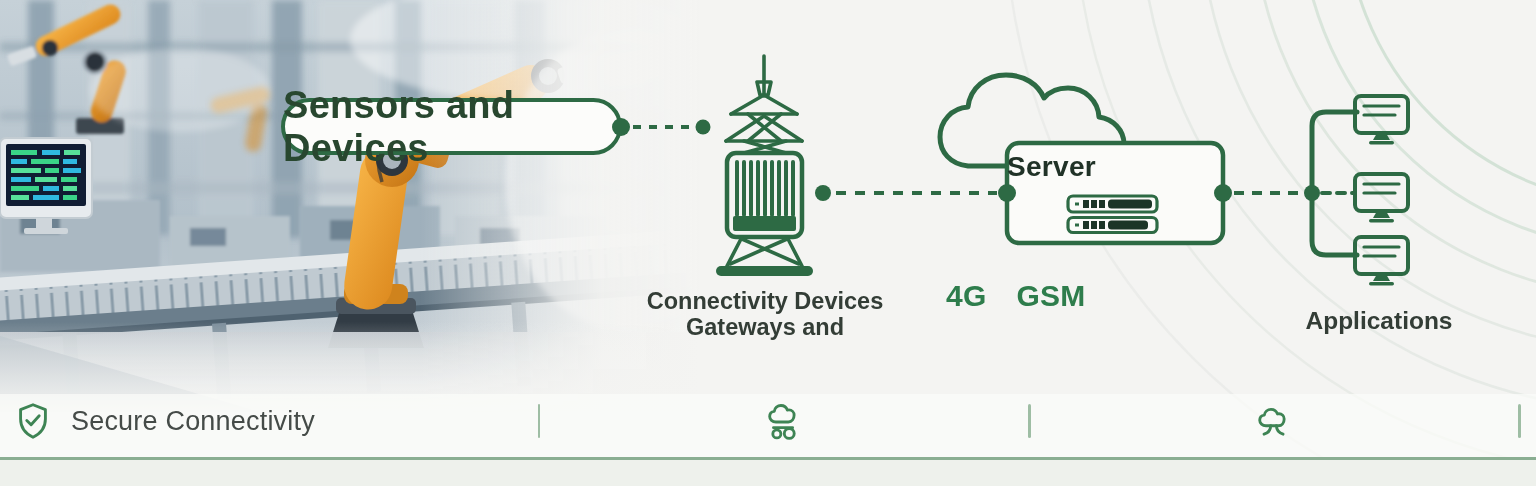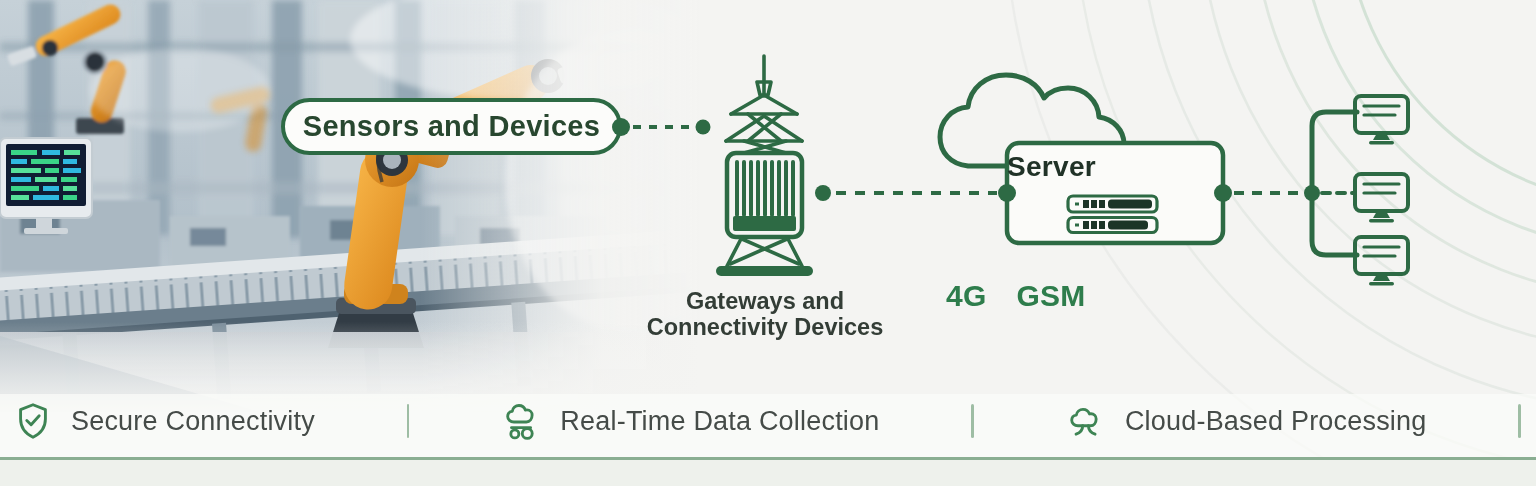--- a/index.html
+++ b/index.html
@@ -24,21 +24,21 @@
     background:#8aae92; z-index:2; }
   .footer-strip { position:absolute; left:0; top:460px; width:1536px; height:26px;
     background:#eef1ec; z-index:2; }
 
   
   .diagram { position:absolute; inset:0; z-index:3; }
 
   
   .pill-label { left:283px; top:100px; width:337px; height:53px;
     display:flex; align-items:center; justify-content:center;
-    font-size:29px; font-weight:bold; color:#28472f; letter-spacing:.3px; z-index:4; }
+    font-size:38px; font-weight:bold; color:#28472f; letter-spacing:.3px; z-index:4; }
   .gateways-label { left:638px; top:288px; width:254px; text-align:center;
     font-size:23.5px; font-weight:bold; color:#333d36; line-height:26px; z-index:4; }
   .server-label { left:1007px; top:151px; width:216px; text-align:left;
     font-size:28px; font-weight:bold; color:#203227; letter-spacing:.3px; z-index:4; }
   .protocols { left:946px; top:279px; display:flex; gap:30px; z-index:4; }
   .protocol { font-size:30px; font-weight:bold; color:#2e7d4c; letter-spacing:.2px; position:relative; }
   .lorawan-underline { position:absolute; left:2px; bottom:-8px; width:20px; height:5px;
     background:#2e7d4c; border-radius:3px; }
   .lorawan-dot { position:absolute; top:-6px; left:56%; width:7px; height:6px;
     background:#2e7d4c; border-radius:50%; }
@@ -327,62 +327,61 @@
       <line x1="9" y1="10" x2="44" y2="10" stroke-width="3.2"></line>
       <line x1="9" y1="19" x2="40" y2="19" stroke-width="3.2"></line>
       <path d="M22 37 L18 44 L35 44 L31 37 Z" fill="#2d6a44" stroke="none"></path>
       <rect x="14" y="45" width="25" height="3.5" rx="1.7" fill="#2d6a44" stroke="none"></rect>
     </g>
   </svg>
 
   <div class="abs pill-label">Sensors and Devices</div>
 
   <div class="abs gateways-label">
+    <div>Connectivity Devices</div>
     <div>Gateways and</div>
-    <div>Connectivity Devices</div>
   </div>
 
   <div class="abs server-label">Server</div>
 
   <div class="abs protocols">
     <div class="protocol">4G</div>
     <div class="protocol">GSM</div>
   </div>
 
+  <div class="abs applications-label">Applications</div>
 
   <div class="features">
 
     <div class="feature">
       <svg class="ficon" width="42" height="42" viewBox="0 0 44 44" fill="none" stroke="#3e8454" stroke-width="3" stroke-linecap="round" stroke-linejoin="round">
         <path d="M22 5 L35 10 V20 C35 29.5 29.5 35.5 22 39 C14.5 35.5 9 29.5 9 20 V10 Z"></path>
         <path d="M15.5 21.5 L20 26 L28.5 16.5"></path>
       </svg>
       <span class="feature-label">Secure Connectivity</span>
     </div>
 
     <div class="feature-divider"></div>
 
     <div class="feature">
       <svg class="ficon" width="42" height="42" viewBox="0 0 44 44" fill="none" stroke="#3e8454" stroke-width="3" stroke-linecap="round" stroke-linejoin="round">
         <path d="M13.5 23 C9.8 23 7 20.4 7 17.3 C7 14.4 9 12.2 11.8 11.9 C12.3 8.3 15.2 5.8 18.8 5.8 C22 5.8 24.6 7.7 25.5 10.6 C25.9 10.5 26.6 10.4 27.2 10.4 C30.2 10.4 32.6 12.8 32.6 15.8 C32.6 19.7 30.2 23 26.6 23 Z"></path>
         <line x1="11" y1="29" x2="31" y2="29"></line>
         <circle cx="14.5" cy="35.5" r="4.2"></circle>
         <circle cx="27.5" cy="35" r="5.2"></circle>
       </svg>
-      <span class="feature-label">Real-Time Data Collection</span>
     </div>
 
     <div class="feature-divider"></div>
 
     <div class="feature">
       <svg class="ficon" width="42" height="42" viewBox="0 0 44 44" fill="none" stroke="#3e8454" stroke-width="3" stroke-linecap="round" stroke-linejoin="round">
         <path d="M12.5 27 C8.8 27 6 24.4 6 21.3 C6 18.4 8 16.2 10.8 15.9 C11.3 12.3 14.2 9.8 17.8 9.8 C21 9.8 23.6 11.7 24.5 14.6 C24.9 14.5 25.6 14.4 26.2 14.4 C29.2 14.4 31.6 16.8 31.6 19.8 C31.6 23.7 29.2 27 25.6 27 Z"></path>
         <path d="M17.5 27 C17.5 32 14.5 34.5 10.5 35.8"></path>
         <path d="M23.5 27 C23.5 32 26.5 34.5 30.5 35.8"></path>
       </svg>
-      <span class="feature-label">Cloud-Based Processing</span>
     </div>
 
     <div class="feature-divider"></div>
 
 
   </div>
 </div>
 
 </body></html>

